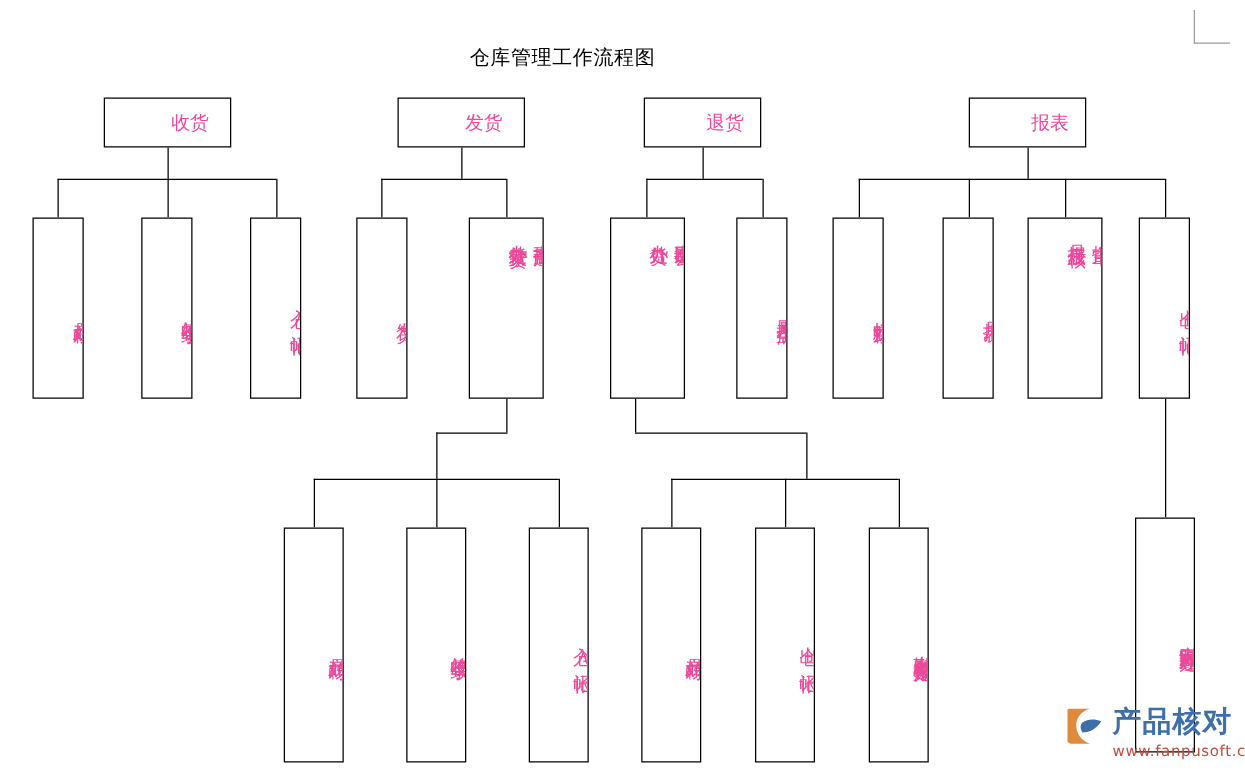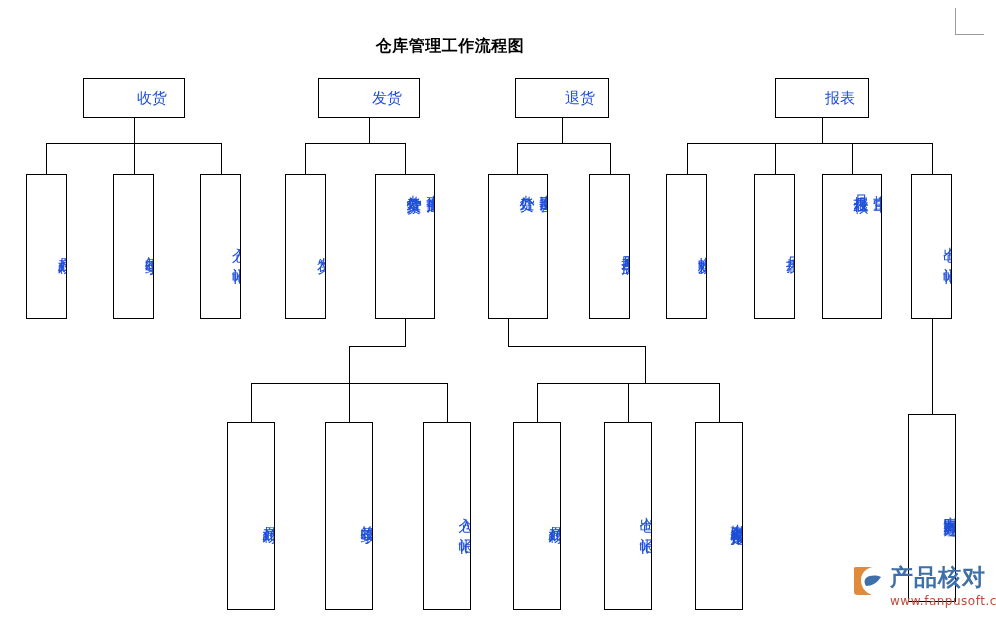--- a/index.html
+++ b/index.html
@@ -19,40 +19,40 @@
   }
 
   
   .chart-title {
     position: absolute;
     left: 0;
     top: 36px;
     width: 900px;
     text-align: center;
     font-size: 16px;
-    font-weight: bold;
+    font-weight: normal;
     color: #000000;
     letter-spacing: 0.5px;
     font-family: "DejaVu Sans", "Liberation Sans", sans-serif;
   }
 
   
   .crop-mark {
     position: absolute;
     border-left: 1px solid #9a9a9a;
     border-bottom: 1px solid #9a9a9a;
   }
 
   
   .node {
     position: absolute;
     box-sizing: border-box;
     border: 1px solid #000000;
     background: #ffffff;
-    color: #1d4ed8;
+    color: #ec4899;
     overflow: hidden;
     padding-left: 36px;
   }
   
   .node.horiz {
     display: flex;
     align-items: center;
     justify-content: center;
     font-size: 15px;
   }

